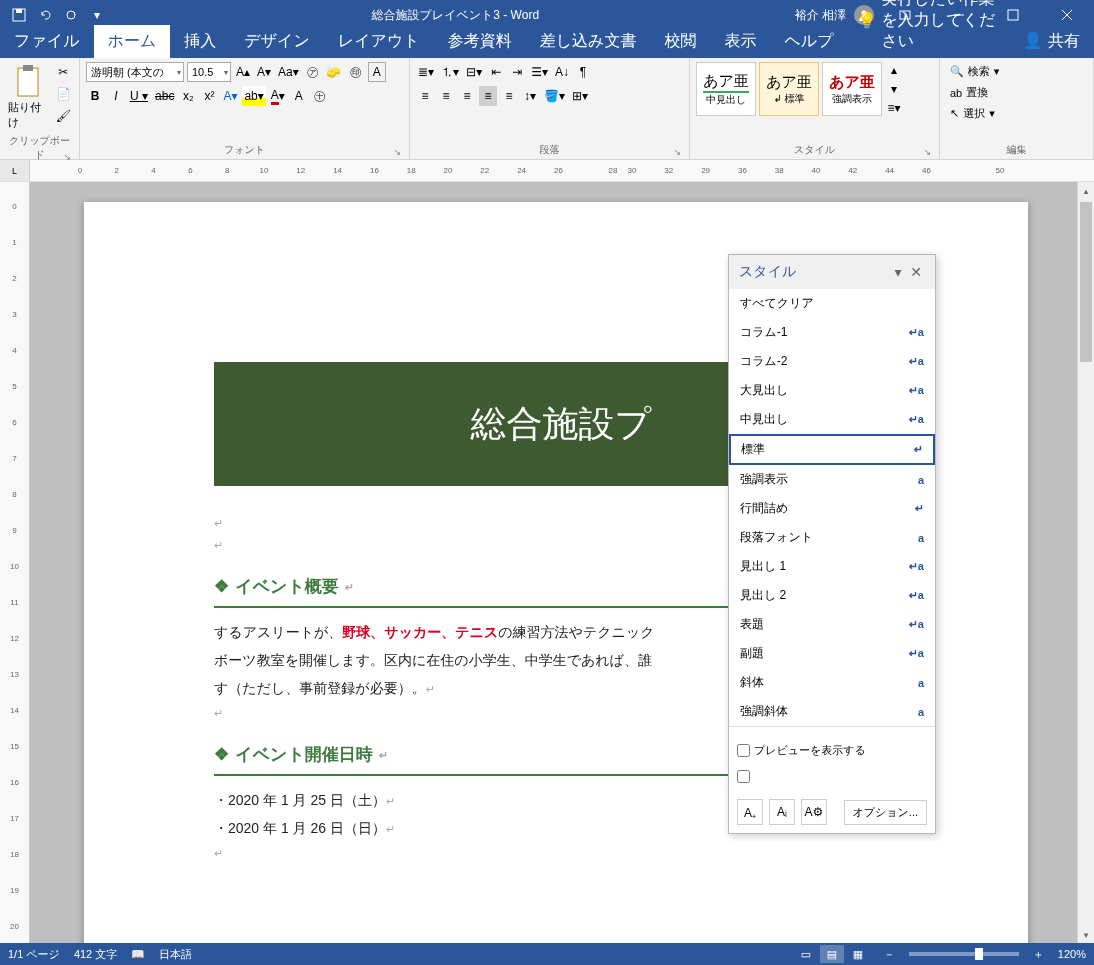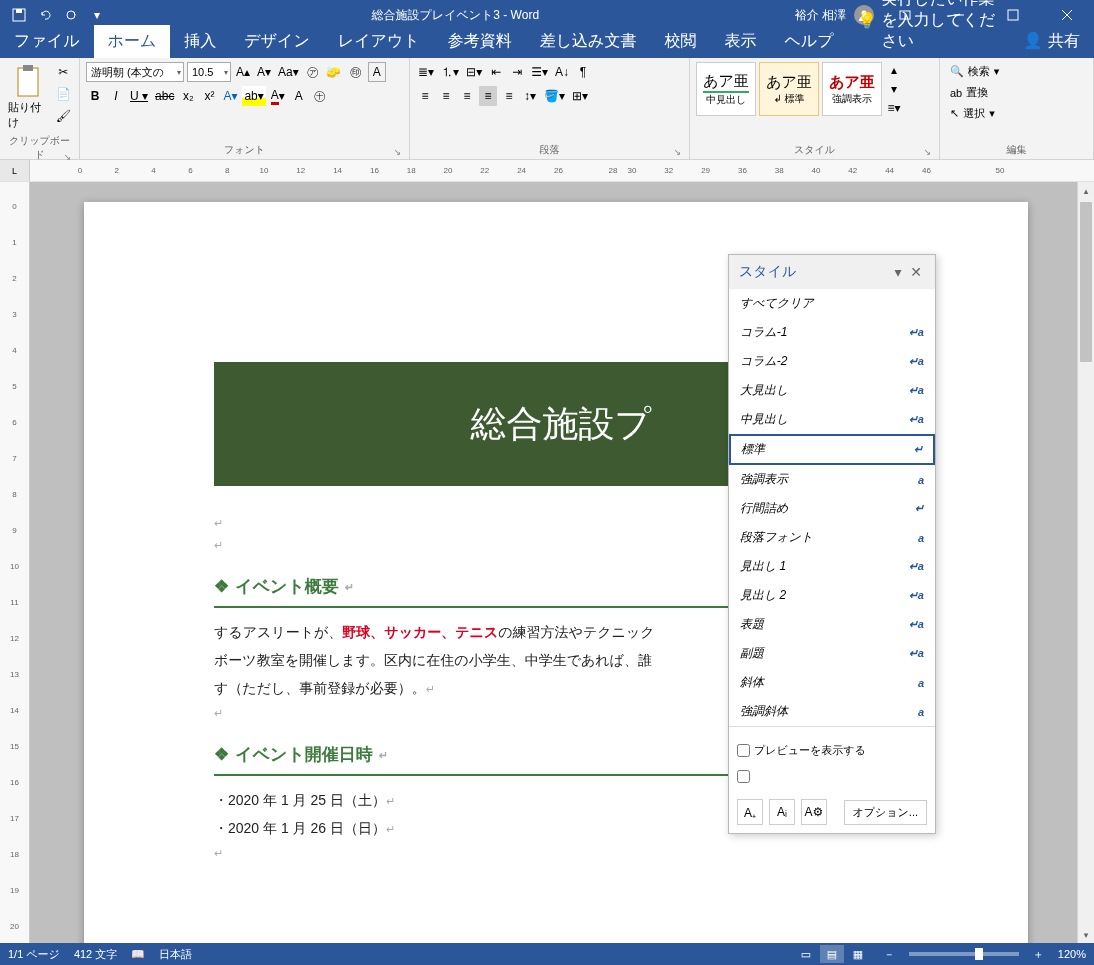--- a/index.html
+++ b/index.html
@@ -61,21 +61,21 @@
 
 .scrollv { position: absolute; right: 0; top: 0; bottom: 0; width: 17px; background: #f0f0f0; border-left: 1px solid #d4d4d4; }
 .scrollv .thumb { position: absolute; left: 2px; right: 2px; top: 20px; height: 160px; background: #c2c2c2; border-radius: 1px; }
 .scrollv .arr { position: absolute; left: 0; right: 0; height: 17px; display: flex; align-items: center; justify-content: center; font-size: 9px; color: #666; cursor: pointer; }
 
 
 .styles-pane { position: absolute; top: 254px; left: 728px; width: 208px; background: #fff; border: 1px solid #b9b9b9; box-shadow: 2px 2px 8px rgba(0,0,0,0.2); font-size: 12px; }
 .pane-header { background: #f0f0f0; padding: 8px 10px; display: flex; align-items: center; color: #2b579a; font-size: 14px; }
 .pane-header .title { flex: 1; }
 .pane-header .btn { width: 18px; text-align: center; cursor: pointer; color: #666; }
-.style-list { max-height: 440px; overflow: auto; font-style: italic; }
+.style-list { max-height: 440px; overflow: auto; }
 .style-item { padding: 5px 10px; display: flex; align-items: center; cursor: pointer; border: 1px solid transparent; }
 .style-item.selected { border: 2px solid #2b579a; }
 .style-item .name { flex: 1; }
 .style-item .sym { color: #2b579a; font-size: 11px; font-weight: bold; }
 .pane-footer { border-top: 1px solid #ddd; padding: 6px 8px; }
 .chk { display: flex; align-items: center; gap: 4px; font-size: 11px; padding: 2px 0; margin-top: 8px; }
 .pane-btns { display: flex; gap: 6px; padding: 8px; align-items: center; }
 .pane-btns .ib { width: 26px; height: 26px; border: 1px solid #ccc; display: flex; align-items: center; justify-content: center; cursor: pointer; font-size: 12px; }
 .pane-btns .opt { border: 1px solid #ccc; padding: 4px 8px; font-size: 11px; cursor: pointer; text-align: right; }
 

